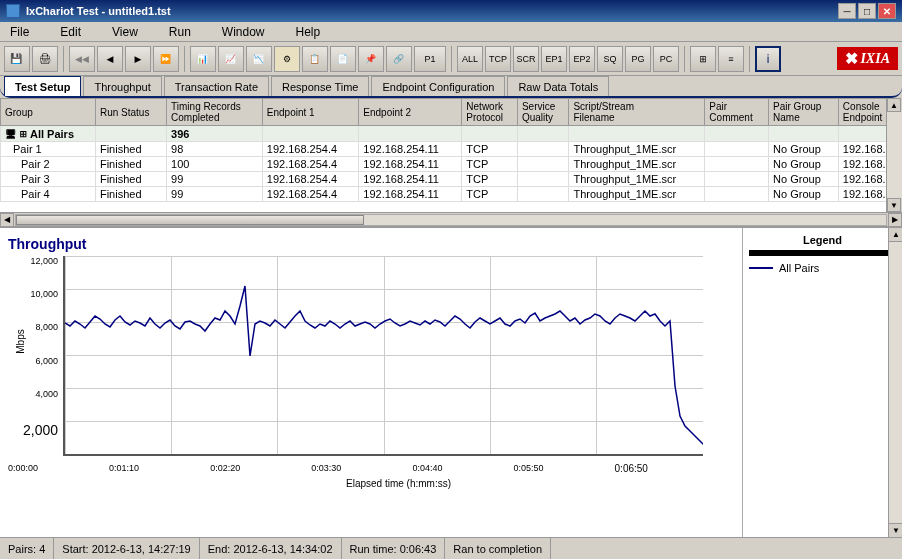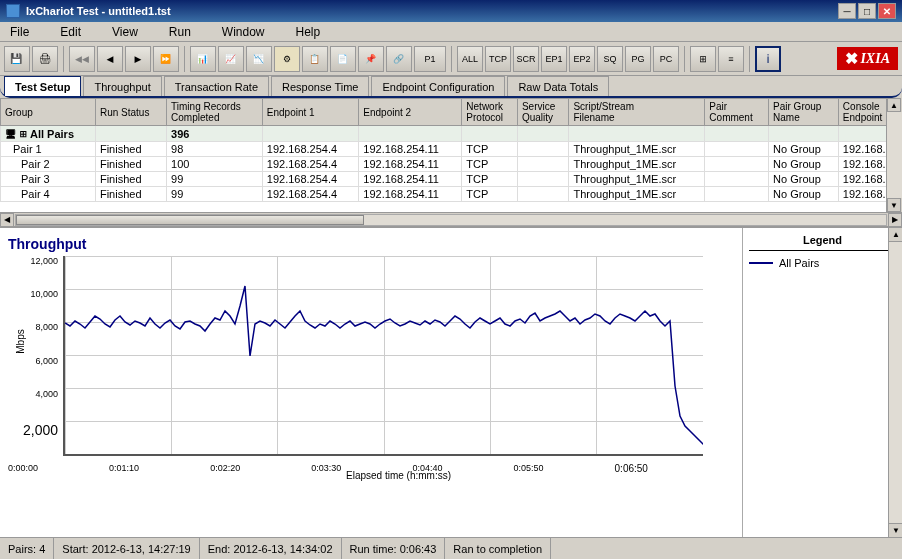--- a/index.html
+++ b/index.html
@@ -480,25 +480,25 @@
           <span style="font-size:9px;">0:00:00</span>
           <span style="font-size:9px;">0:01:10</span>
           <span style="font-size:9px;">0:02:20</span>
           <span style="font-size:9px;">0:03:30</span>
           <span style="font-size:9px;">0:04:40</span>
           <span style="font-size:9px;">0:05:50</span>
           <span style="font-size:10px;">0:06:50</span>
         </div>
       </div>
 
-      <div style="text-align:center; font-size:10px; margin-top:14px; padding-left:55px;">Elapsed time (h:mm:ss)</div>
+      <div style="text-align:center; font-size:10px; margin-top:22px; padding-left:55px;">Elapsed time (h:mm:ss)</div>
     </div>
 
     <div style="width:160px; border-left:1px solid #aaa; background:white; padding:6px; position:relative;">
-      <div style="font-weight:bold; text-align:center; border-bottom:1px solid #000000; padding-bottom:4px; margin-bottom:6px;">Legend</div>
+      <div style="font-weight:bold; text-align:center; border-bottom:6px solid #000000; padding-bottom:4px; margin-bottom:6px;">Legend</div>
       <div style="display:flex; align-items:center; gap:6px;">
         <div style="width:24px; height:2px; background:#000080;"></div>
         <span>All Pairs</span>
       </div>
 
       <div style="position:absolute; right:0; top:0; bottom:0; width:14px; background:#d4d0c8; border-left:1px solid #999; display:flex; flex-direction:column;">
         <div style="width:14px; height:14px; background:#d4d0c8; border-bottom:1px solid #999; display:flex; align-items:center; justify-content:center; font-size:8px;">▲</div>
         <div style="flex:1; background:#e0dcd4;"></div>
         <div style="width:14px; height:14px; background:#d4d0c8; border-top:1px solid #999; display:flex; align-items:center; justify-content:center; font-size:8px;">▼</div>
       </div>

